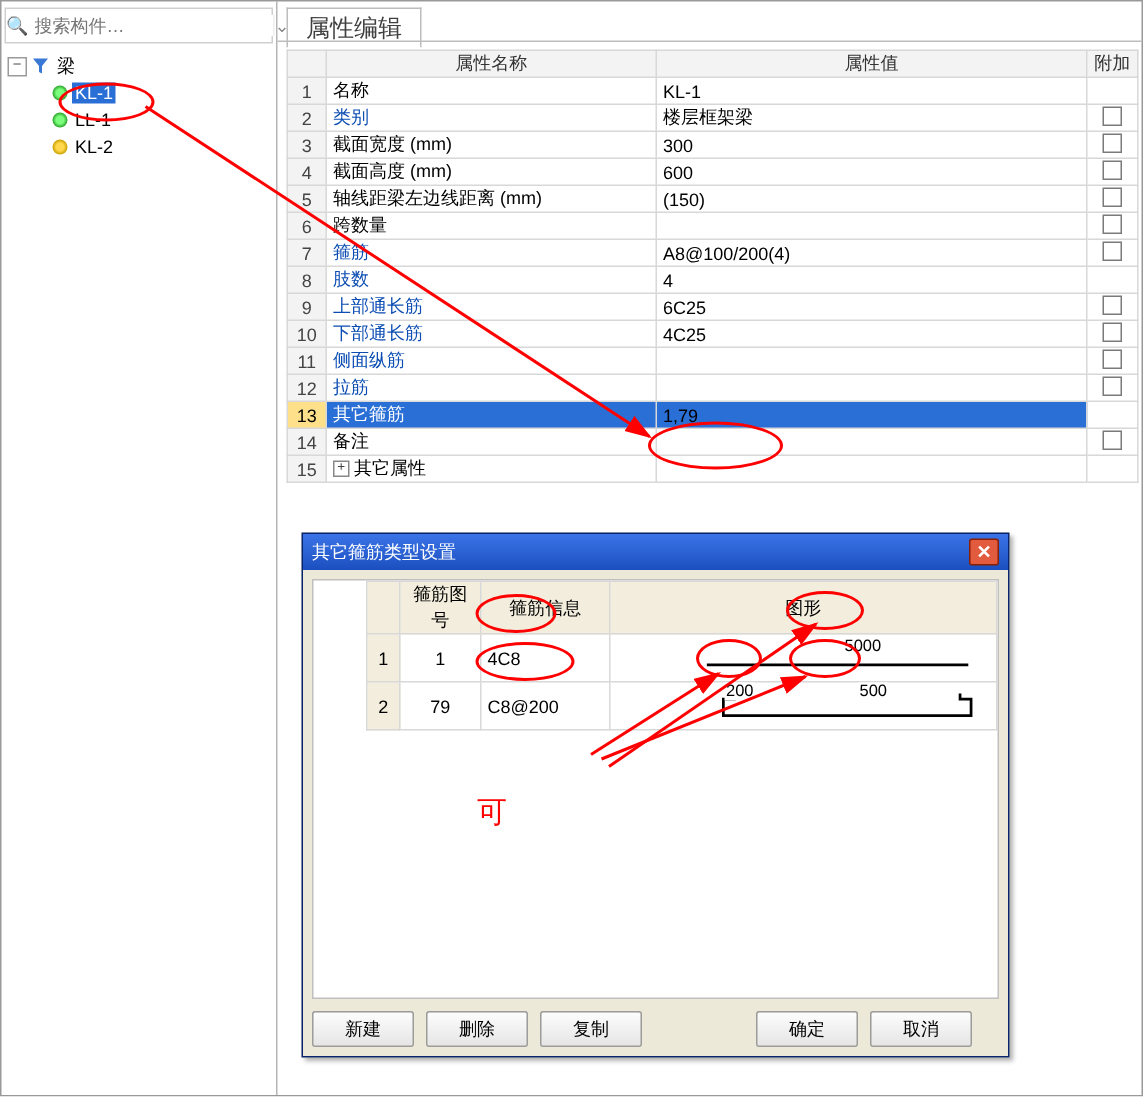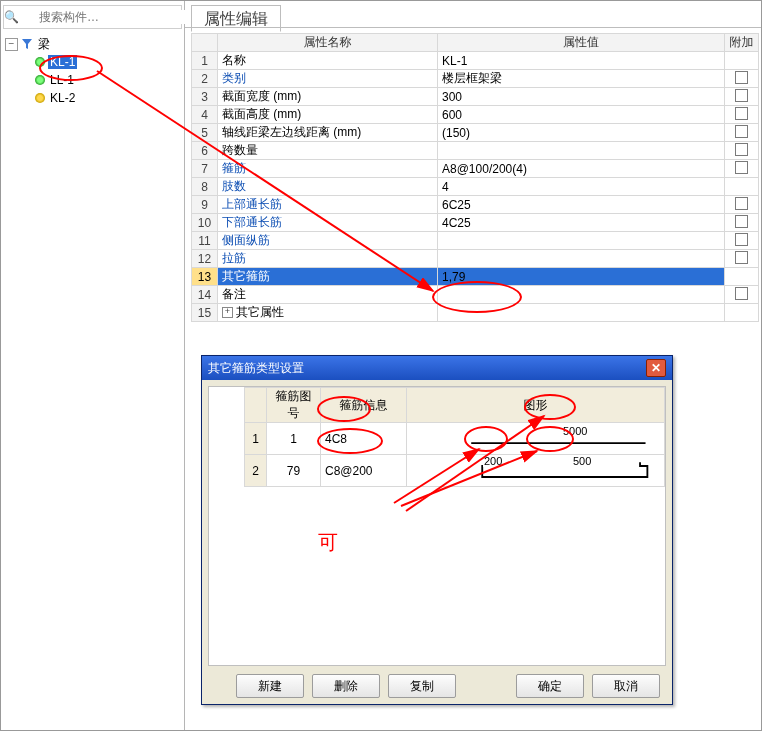--- a/index.html
+++ b/index.html
@@ -1,20 +1,20 @@
 <!DOCTYPE html>
 <html><head>
 <meta charset="utf-8">
 <style>
   html,body{margin:0;padding:0;font-family:"Microsoft YaHei","SimSun",Arial,sans-serif;font-size:12px;color:#000;background:#fff;}
   .app{position:relative;width:762px;height:731px;border:1px solid #999;box-sizing:border-box;}
   
   .left-panel{position:absolute;left:0;top:0;width:184px;height:100%;border-right:1px solid #b5b5b5;box-sizing:border-box;}
   .search-box{display:flex;align-items:center;height:22px;border:1px solid #cfcfcf;background:#fff;margin:4px 2px 2px 2px;}
-  .search-box input{flex:1;border:none;outline:none;font-size:12px;color:#888;padding:0 4px;margin-left:16px;}
+  .search-box input{flex:1;border:none;outline:none;font-size:12px;color:#888;padding:0 4px;}
   .search-icon{width:16px;text-align:center;color:#888;}
   .dd-ic{width:14px;text-align:center;color:#888;border-left:1px solid #eee;}
   .tree{margin:6px 4px;}
   .tree-row{display:flex;align-items:center;height:18px;gap:3px;}
   .tree-row .sq{width:11px;height:11px;border:1px solid #9a9a9a;display:inline-flex;align-items:center;justify-content:center;font-size:10px;line-height:10px;color:#555;}
   .tree-row .fil{width:12px;height:12px;display:inline-block;}
   .tree-row .lbl{padding:0 2px;}
   .indent1{padding-left:30px;}
   .gearY{width:10px;height:10px;border-radius:50%;background:radial-gradient(circle,#ffd84d 35%,#caa200 70%);display:inline-block;}
   .gearG{width:10px;height:10px;border-radius:50%;background:radial-gradient(circle,#7cff7c 35%,#2aa32a 70%);display:inline-block;}
@@ -46,21 +46,21 @@
   .dlg-body{position:absolute;left:6px;right:6px;top:30px;bottom:38px;background:#fff;border:1px solid #bfbfbf;overflow:hidden;padding-left:35px;}
   table.inner{border-collapse:collapse;width:100%;}
   table.inner th, table.inner td{border:1px solid #d8d8d8;height:20px;padding:0 4px;box-sizing:border-box;font-size:12px;}
   table.inner th{background:#f2eddc;font-weight:normal;text-align:center;}
   table.inner td.rn{width:22px;text-align:center;background:#f2eddc;}
   table.inner td.cn{width:54px;text-align:center;}
   table.inner td.ci{width:86px;}
   .shape-cell{padding:0 !important;position:relative;height:32px !important;}
   .shape-svg{position:absolute;inset:0;}
   .shape-val{position:absolute;font-size:11px;background:#fff;padding:0 1px;}
-  .dlg-buttons{position:absolute;left:6px;right:12px;bottom:6px;display:flex;gap:8px;margin-left:28px;}
+  .dlg-buttons{position:absolute;left:6px;right:24px;bottom:6px;display:flex;gap:8px;}
   .dlg-buttons .spacer{flex:1;}
   .btn{width:66px;height:22px;background:linear-gradient(#fdfdfd,#e5e5e5);border:1px solid #9c9c9c;border-radius:2px;font-size:12px;display:flex;align-items:center;justify-content:center;cursor:pointer;}
   
   .ann{position:absolute;border:2px solid #ff0000;border-radius:50%;pointer-events:none;}
   .ann-text{position:absolute;color:#ff0000;font-size:20px;line-height:24px;}
   svg.arrows{position:absolute;left:0;top:0;pointer-events:none;}
 </style>
 </head>
 <body>
 

